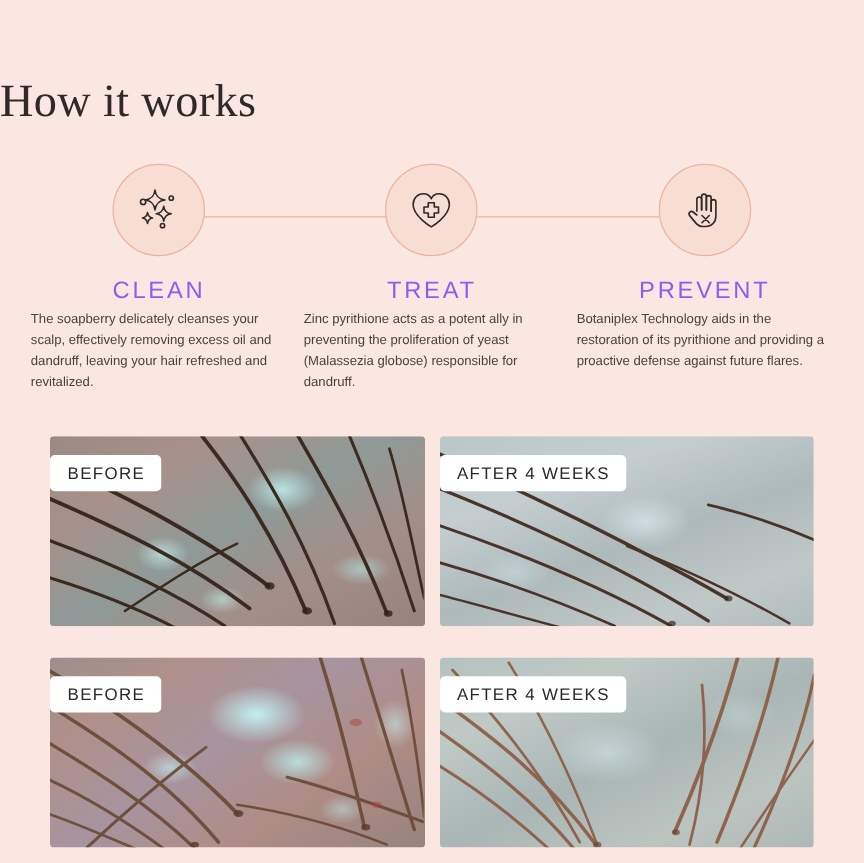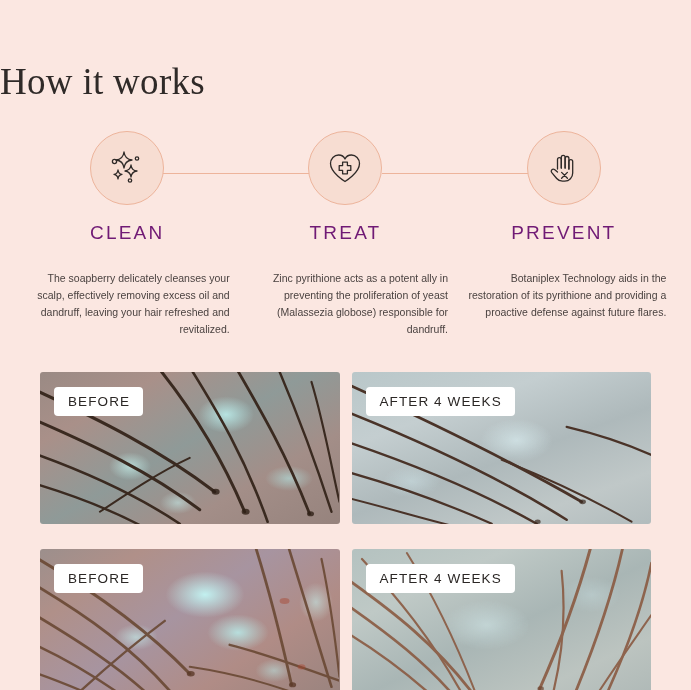--- a/index.html
+++ b/index.html
@@ -59,27 +59,27 @@
     align-items:center;
     justify-content:center;
   }
   .icon-circle svg { display:block; }
 
   .step-title {
     margin-top:17px;
     font-size:19px;
     letter-spacing:2.2px;
     font-weight:400;
-    color:#701a75;
+    color:#8b5cf6;
   }
   .step-desc {
-    margin-top:26px;
+    margin-top:3px;
     font-size:10.5px;
     line-height:1.62;
-    text-align:right;
+    text-align:left;
     color:#4A4240;
     max-width:205px;
   }
 
   
   .photo-grid {
     margin-top:34px;
     padding:0 40px;
     display:grid;
     grid-template-columns:1fr 1fr;
@@ -91,21 +91,21 @@
     height:152px;
     border-radius:3px;
     overflow:hidden;
   }
   .photo .scalp { position:absolute; inset:0; }
   .photo .hairs { position:absolute; inset:0; }
 
   .badge {
     position:absolute;
     top:15px;
-    left:14px;
+    left:0;
     background:#FFFFFF;
     color:#2B2725;
     font-size:13.5px;
     letter-spacing:1.1px;
     padding:7px 13px 7px 14px;
     border-radius:4px;
     white-space:nowrap;
     z-index:3;
   }
 

